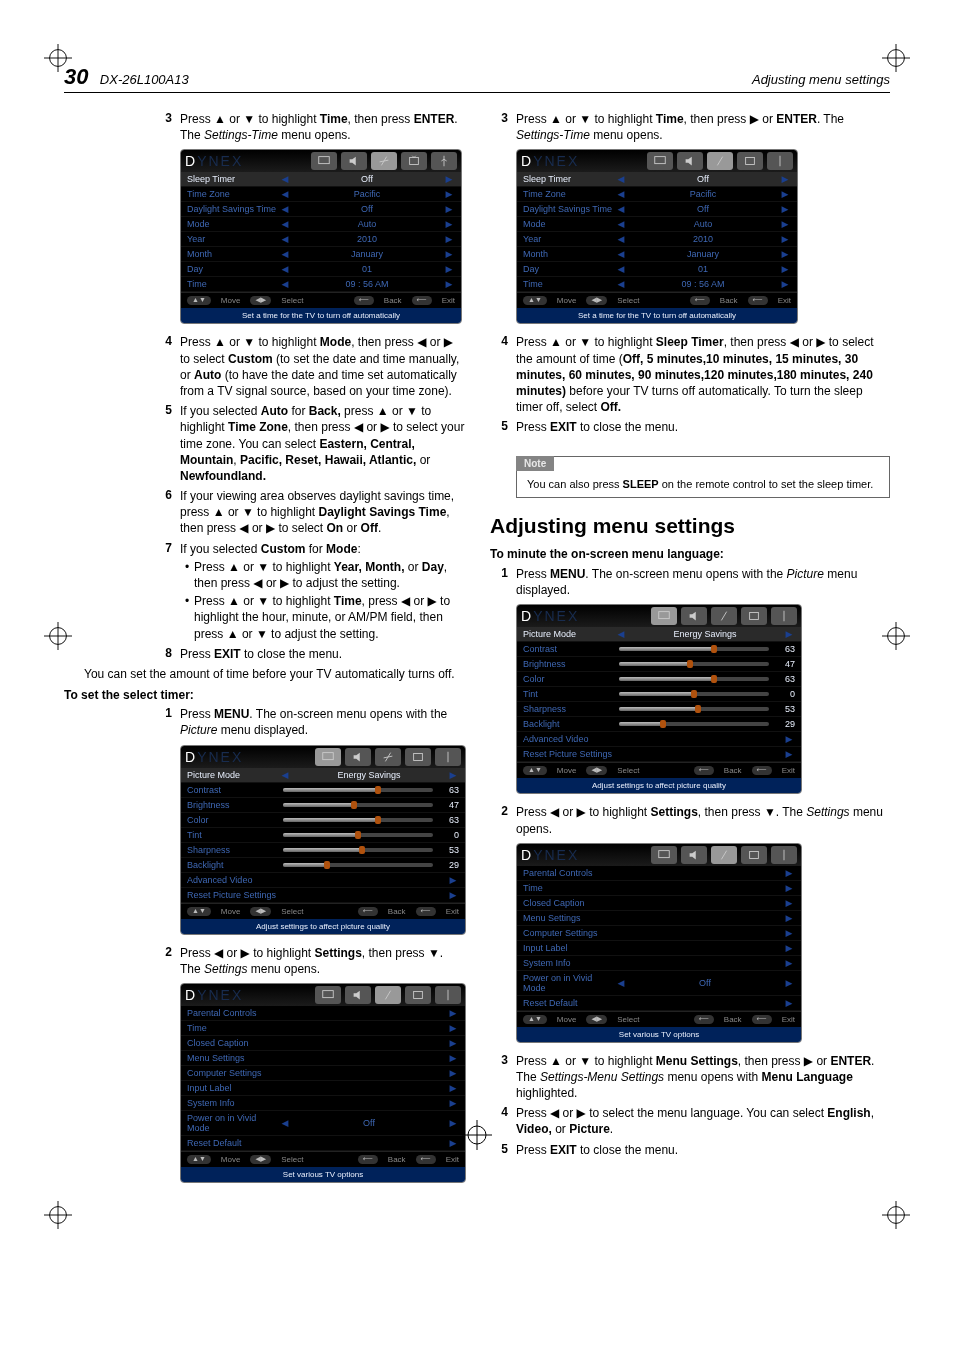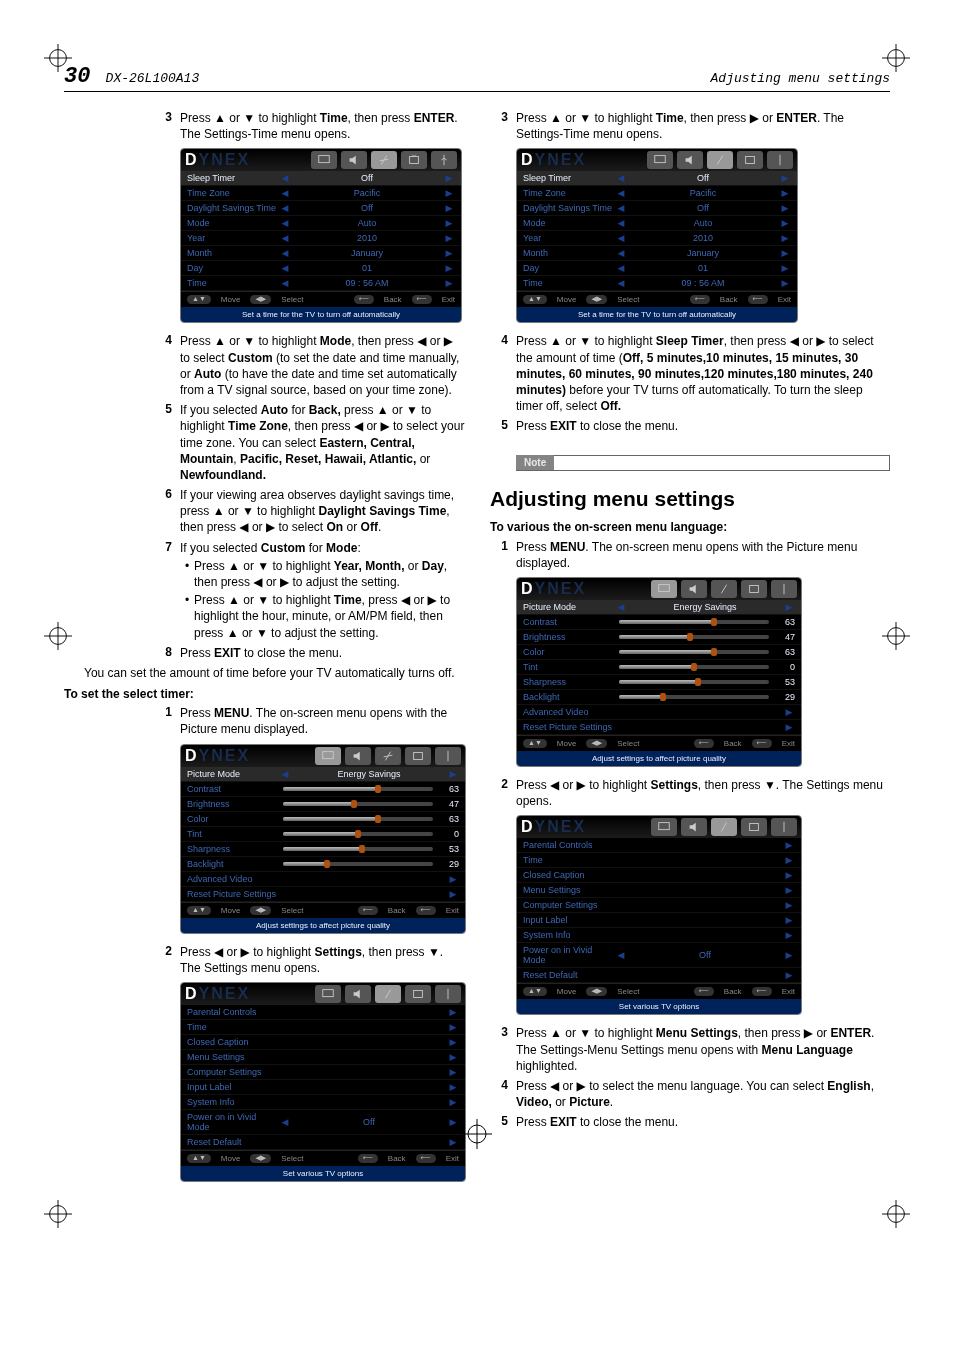--- a/index.html
+++ b/index.html
@@ -27,21 +27,20 @@
   .reg-ml { top: 50%; left: 44px; transform: translateY(-50%); }
   .reg-mr { top: 50%; right: 44px; transform: translateY(-50%); }
 
   .header-line {
     border-bottom: 1px solid #000;
     display: flex;
     justify-content: space-between;
     align-items: baseline;
     padding-bottom: 2px;
     margin-bottom: 18px;
-    font-family: Liberation Mono, monospace;
   }
   .page-num {
     font-size: 22px;
     font-weight: bold;
     font-style: italic;
     margin-right: 8px;
   }
   .model {
     font-size: 13px;
     font-style: italic;
@@ -76,21 +75,21 @@
     display: flex;
     margin-top: 2px;
   }
   .step-body .sub .bullet {
     width: 14px;
     flex: none;
     text-align: center;
   }
 
   b { font-weight: bold; }
-  .ital { }
+  .ital { font-style: italic; }
 
   h2.section {
     font-size: 15px;
     font-weight: bold;
     margin: 12px 0 4px 0;
   }
   .body-indent {
     margin-left: 20px;
     margin-bottom: 4px;
     line-height: 1.35;
@@ -117,22 +116,22 @@
   }
   .osd.wide { width: 284px; }
   .osd-top {
     background: linear-gradient(#000, #1b1b1b);
     display: flex;
     align-items: center;
     padding: 2px 4px;
     gap: 4px;
   }
   .logo {
-    font-size: 16px;
-    font-weight: 700;
+    font-size: 14px;
+    font-weight: 400;
     letter-spacing: 2px;
   }
   .logo .accent { color: #182c4f; }
   .tab {
     background: #555;
     border-radius: 3px;
     width: 26px;
     height: 18px;
     display: flex;
     align-items: center;
@@ -766,24 +765,25 @@
         <div class="step-num">4</div>
         <div class="step-body">Press ▲ or ▼ to highlight <b>Sleep Timer</b>, then press ◀ or ▶ to select the amount of time (<b>Off, 5 minutes,10 minutes, 15 minutes, 30 minutes, 60 minutes, 90 minutes,120 minutes,180 minutes, 240 minutes)</b> before your TV turns off automatically. To turn the sleep timer off, select <b>Off.</b></div>
       </div>
       <div class="step-row">
         <div class="step-num">5</div>
         <div class="step-body">Press <b>EXIT</b> to close the menu.</div>
       </div>
 
       <div class="note-box">
         <div class="note-tab">Note</div>
+        <div class="note-body">You can also press <b>SLEEP</b> on the remote control to set the sleep timer.</div>
       </div>
 
       <h1 class="main">Adjusting menu settings</h1>
-      <div class="sub-heading body-indent" style="margin-left:0">To various the on-screen menu language:</div>
+      <div class="sub-heading body-indent" style="margin-left:0">To minute the on-screen menu language:</div>
 
       <div class="step-row">
         <div class="step-num">1</div>
         <div class="step-body">Press <b>MENU</b>. The on-screen menu opens with the <span class="ital">Picture</span> menu displayed.</div>
       </div>
 
       <div class="osd wide">
         <div class="osd-top">
           <span class="logo"><span>D</span><span class="accent">YNEX</span></span>
           <span style="flex:1"></span>

